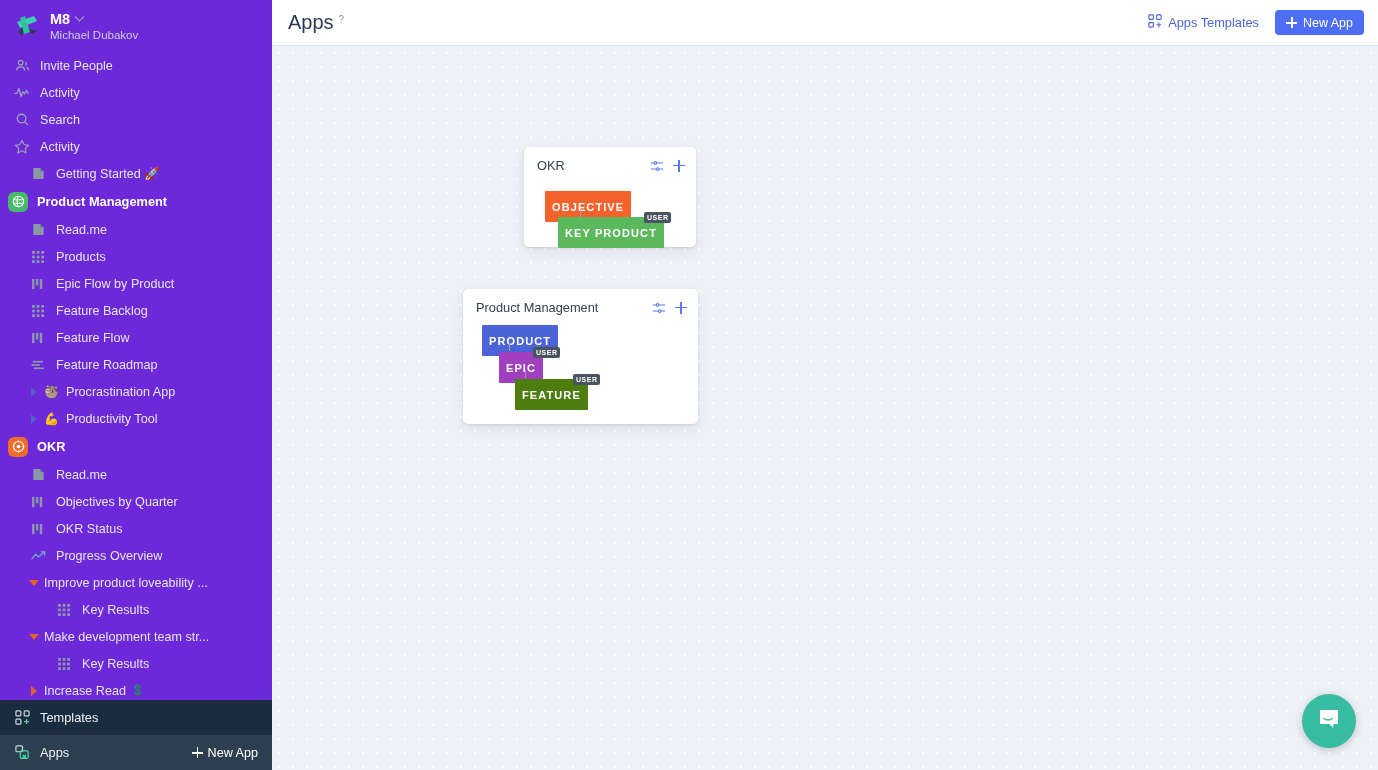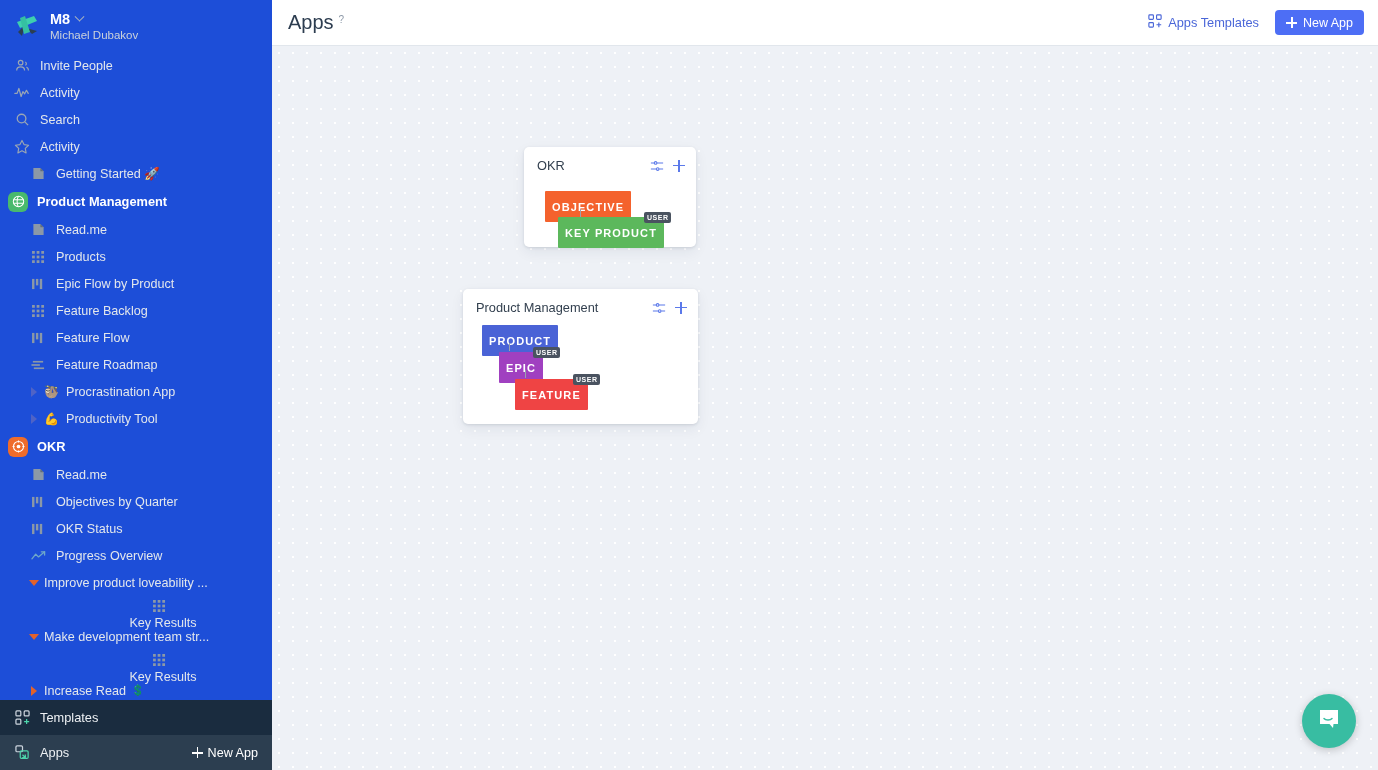--- a/index.html
+++ b/index.html
@@ -7,21 +7,21 @@
     width: 1378px; height: 770px;
     overflow: hidden;
     font-family: "Liberation Sans", sans-serif;
     background: #eef1f5;
   }
   .app { display: flex; width: 1378px; height: 770px; }
 
   
   .sidebar {
     width: 272px; height: 770px;
-    background: #1d4ed8;
+    background: #6d28d9;
     color: #d9dee5;
     position: relative;
     display: flex; flex-direction: column;
     flex: 0 0 272px;
   }
   .sb-scroll { flex: 1 1 auto; overflow: hidden; padding-top: 4px; }
 
   .workspace {
     display: flex; align-items: center;
     padding: 6px 10px 8px 12px;
@@ -54,21 +54,21 @@
   .nav-ico {
     width: 20px; height: 20px; flex: 0 0 20px;
     margin-right: 8px;
     display: flex; align-items: center; justify-content: center;
     color: #9aa6b4;
   }
   .nav-ico svg { display: block; }
 
   .row-indent1 { padding-left: 28px; }
   .row-indent2 { padding-left: 28px; }
-  .row-indent3 { padding-left: 54px; flex-direction: column; }
+  .row-indent3 { padding-left: 54px; }
 
   .app-head { height: 29px; font-size: 12.8px; font-weight: bold; color:#fff; padding-left: 8px; }
   .app-badge {
     width: 20px; height: 20px; border-radius: 6px;
     display: flex; align-items: center; justify-content: center;
     margin-right: 9px; flex: 0 0 20px;
     color: #fff; font-size: 11px;
   }
   .badge-green { background: #49b96d; }
   .badge-orange { background: #ef6c2b; }
@@ -183,21 +183,21 @@
     font-weight: bold;
     letter-spacing: 1.1px;
     display: flex; align-items: center; justify-content: center;
     padding: 0 7px;
     white-space: nowrap;
   }
   .node-objective { background: #f4622d; }
   .node-keyresult { background: #5cb85c; }
   .node-product { background: #4a63d6; }
   .node-epic { background: #a040c0; }
-  .node-feature { background: #ef4444; }
+  .node-feature { background: #4d7c0f; }
   .user-tag {
     position: absolute;
     background: #4a5360; color: #fff;
     font-size: 7px; font-weight: bold; letter-spacing: .5px;
     border-radius: 2px;
     padding: 1px 3px 1px 3px;
     line-height: 9px;
   }
   .arrow { position: absolute; }
   .arrow .shaft { position: absolute; left: 0; top: 0; width: 1px; background: #9aa2ad; }

